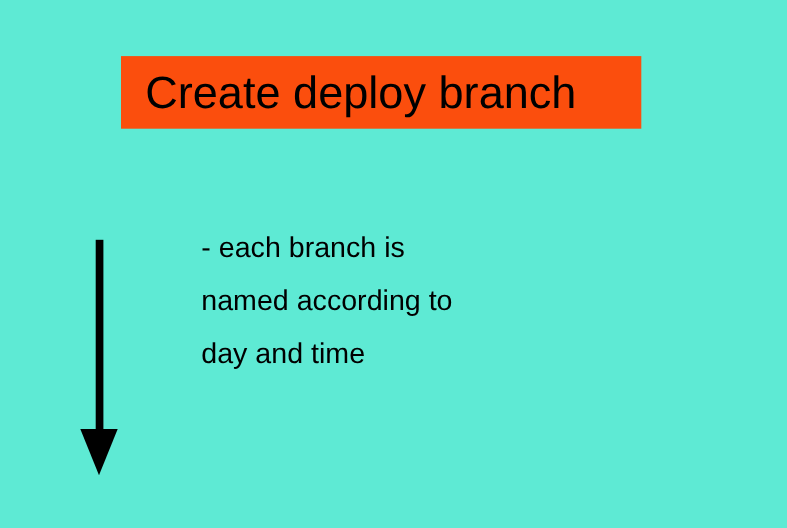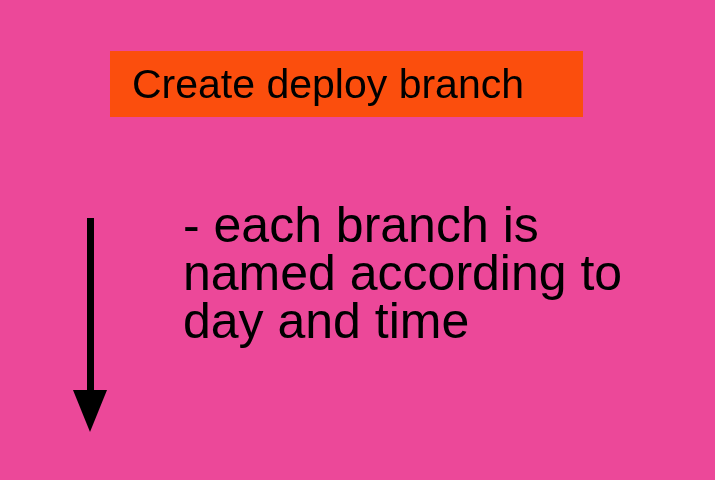--- a/index.html
+++ b/index.html
@@ -10,21 +10,21 @@
     width: 715px;
     height: 480px;
     background: #ffffff;
     overflow: hidden;
     position: relative;
     font-family: "Liberation Sans", sans-serif;
   }
   .slide {
     position: absolute;
     inset: 0;
-    background: #ec4899;
+    background: #5eead4;
   }
   .step-box {
     position: absolute;
     left: 110px;
     top: 51px;
     width: 473px;
     height: 66px;
     background: #fb4e0d;
     display: flex;
     align-items: center;
@@ -58,21 +58,21 @@
     width: 0;
     height: 0;
     border-left: 17px solid transparent;
     border-right: 17px solid transparent;
     border-top: 42px solid #000000;
   }
   .note-text {
     position: absolute;
     left: 183px;
     top: 201px;
-    font-size: 50px;
+    font-size: 26px;
     line-height: 48px;
     color: #000000;
     white-space: pre-line;
   }
 </style>
 </head>
 <body>
 
 <div class="slide">
 

